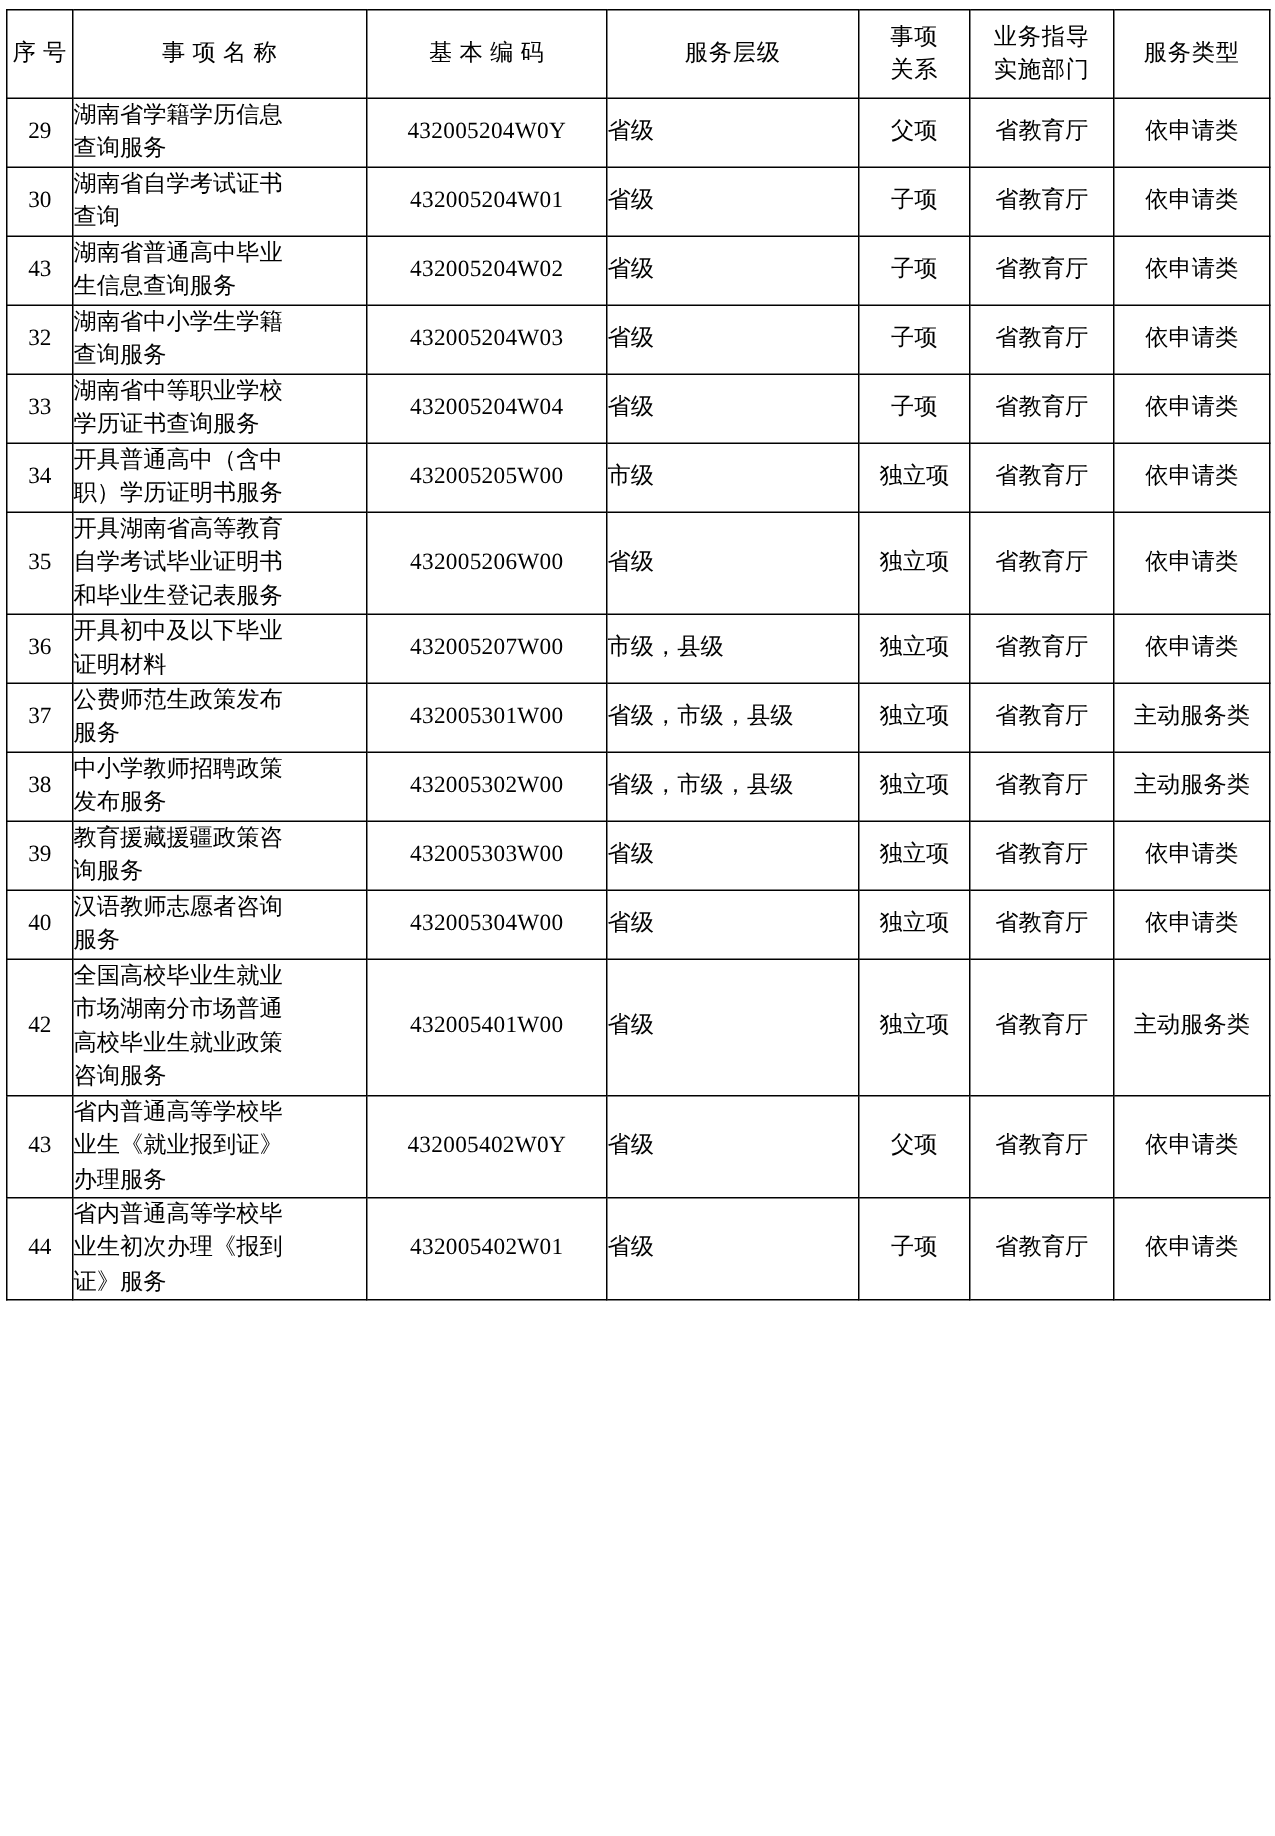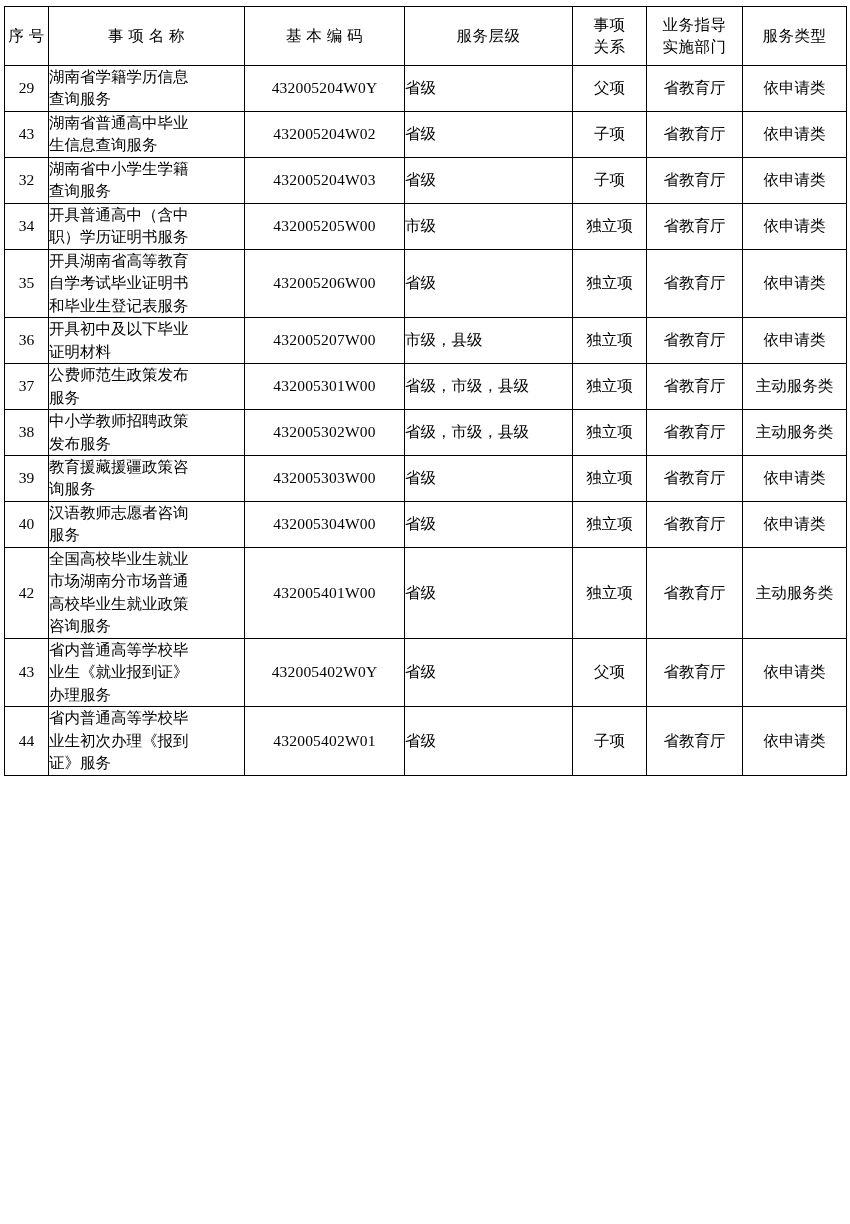--- a/index.html
+++ b/index.html
@@ -127,38 +127,62 @@
             <span class="nm-line">湖南省学籍学历信息</span>
             <span class="nm-line">查询服务</span>
           </td>
           <td class="cell-code">432005204W0Y</td>
           <td class="cell-level">省级</td>
           <td class="cell-rel">父项</td>
           <td class="cell-dept">省教育厅</td>
           <td class="cell-type">依申请类</td>
         </tr>
         <tr>
+          <td class="cell-seq">30</td>
+          <td class="cell-name">
+            <span class="nm-line">湖南省自学考试证书</span>
+            <span class="nm-line">查询</span>
+          </td>
+          <td class="cell-code">432005204W01</td>
+          <td class="cell-level">省级</td>
+          <td class="cell-rel">子项</td>
+          <td class="cell-dept">省教育厅</td>
+          <td class="cell-type">依申请类</td>
+        </tr>
+        <tr>
           <td class="cell-seq">43</td>
           <td class="cell-name">
             <span class="nm-line">湖南省普通高中毕业</span>
             <span class="nm-line">生信息查询服务</span>
           </td>
           <td class="cell-code">432005204W02</td>
           <td class="cell-level">省级</td>
           <td class="cell-rel">子项</td>
           <td class="cell-dept">省教育厅</td>
           <td class="cell-type">依申请类</td>
         </tr>
         <tr>
           <td class="cell-seq">32</td>
           <td class="cell-name">
             <span class="nm-line">湖南省中小学生学籍</span>
             <span class="nm-line">查询服务</span>
           </td>
           <td class="cell-code">432005204W03</td>
+          <td class="cell-level">省级</td>
+          <td class="cell-rel">子项</td>
+          <td class="cell-dept">省教育厅</td>
+          <td class="cell-type">依申请类</td>
+        </tr>
+        <tr>
+          <td class="cell-seq">33</td>
+          <td class="cell-name">
+            <span class="nm-line">湖南省中等职业学校</span>
+            <span class="nm-line">学历证书查询服务</span>
+          </td>
+          <td class="cell-code">432005204W04</td>
           <td class="cell-level">省级</td>
           <td class="cell-rel">子项</td>
           <td class="cell-dept">省教育厅</td>
           <td class="cell-type">依申请类</td>
         </tr>
         <tr>
           <td class="cell-seq">34</td>
           <td class="cell-name">
             <span class="nm-line">开具普通高中（含中</span>
             <span class="nm-line">职）学历证明书服务</span>

